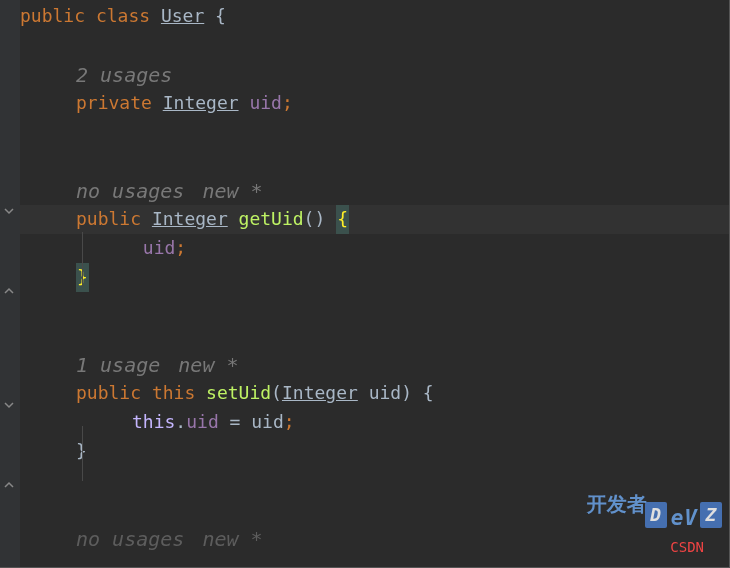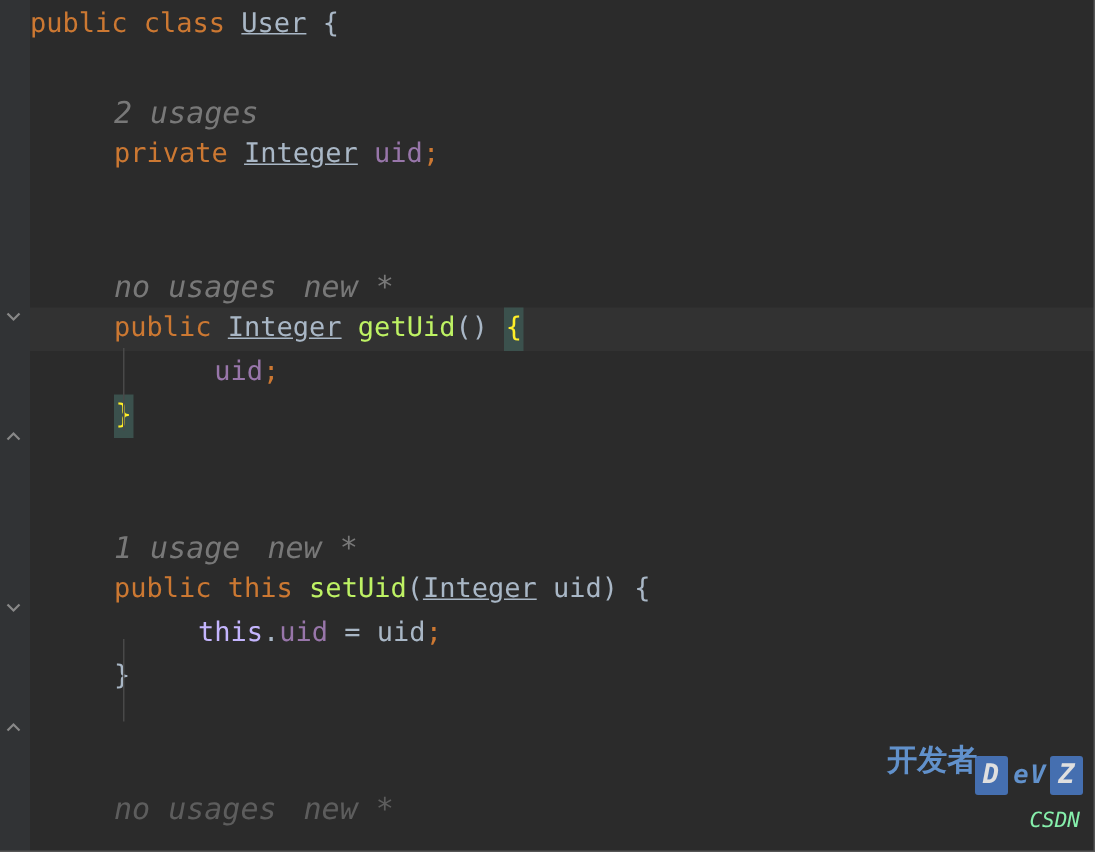--- a/index.html
+++ b/index.html
@@ -99,34 +99,33 @@
       align-items: center;
       justify-content: center;
       font-weight: bold;
       font-size: 18px;
       color: #fff;
       font-style: italic;
       border-radius: 2px;
     }
     .watermark-text {
       color: #6ba3e8;
-      font-size: 17px;
+      font-size: 21px;
       font-weight: bold;
       letter-spacing: 1px;
       margin-left: 2px;
       font-style: italic;
     }
     .watermark-bottom {
       position: absolute;
-      right: 10px;
+      right: 26px;
       bottom: 10px;
-      color: #86efac;
+      color: #ef4444;
       font-size: 14px;
       pointer-events: none;
-      font-style: italic;
     }
     .border-right {
       position: absolute;
       right: 0;
       top: 0;
       width: 1px;
       height: 100%;
       background: #555;
     }
     .border-bottom {

